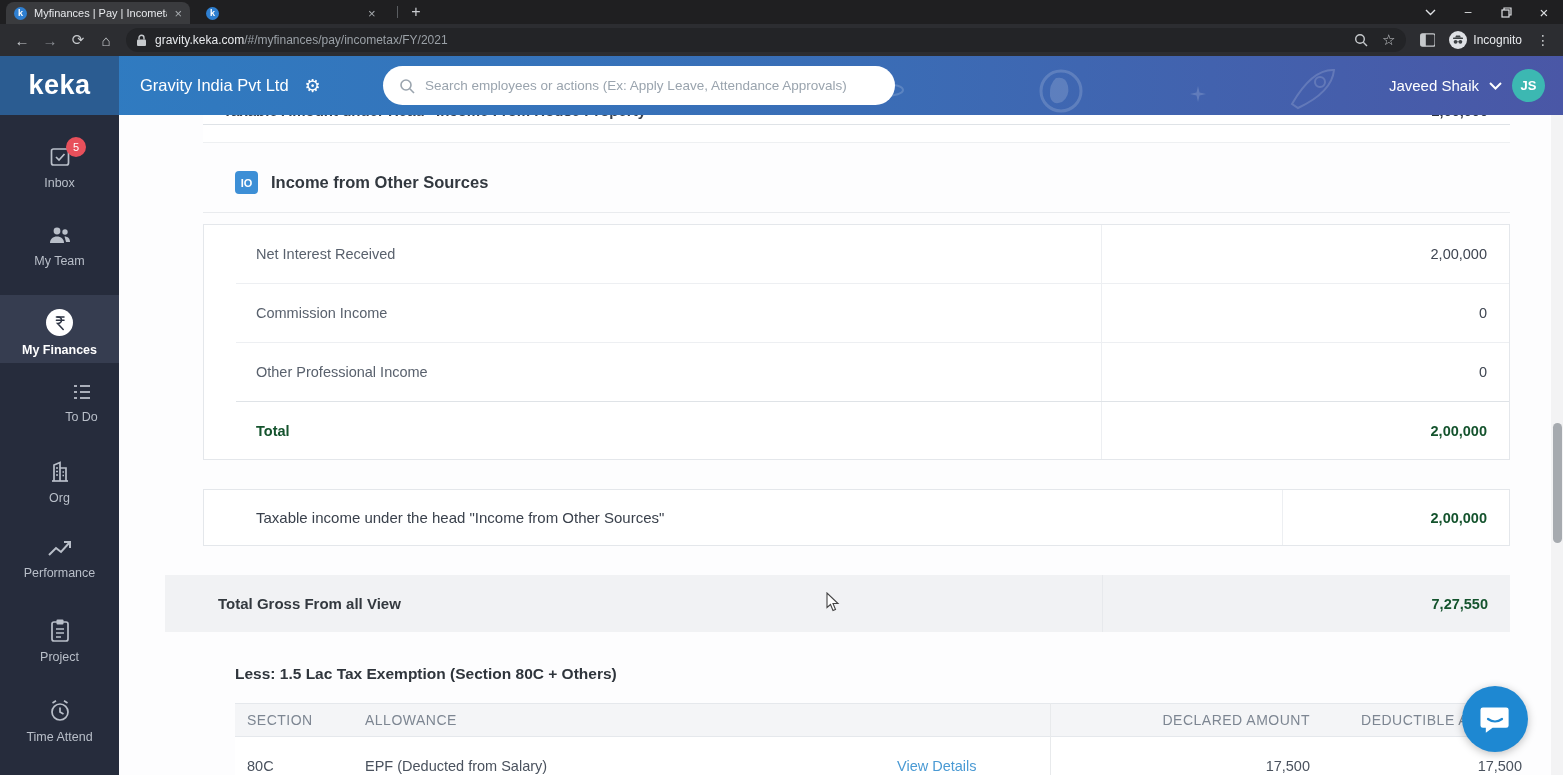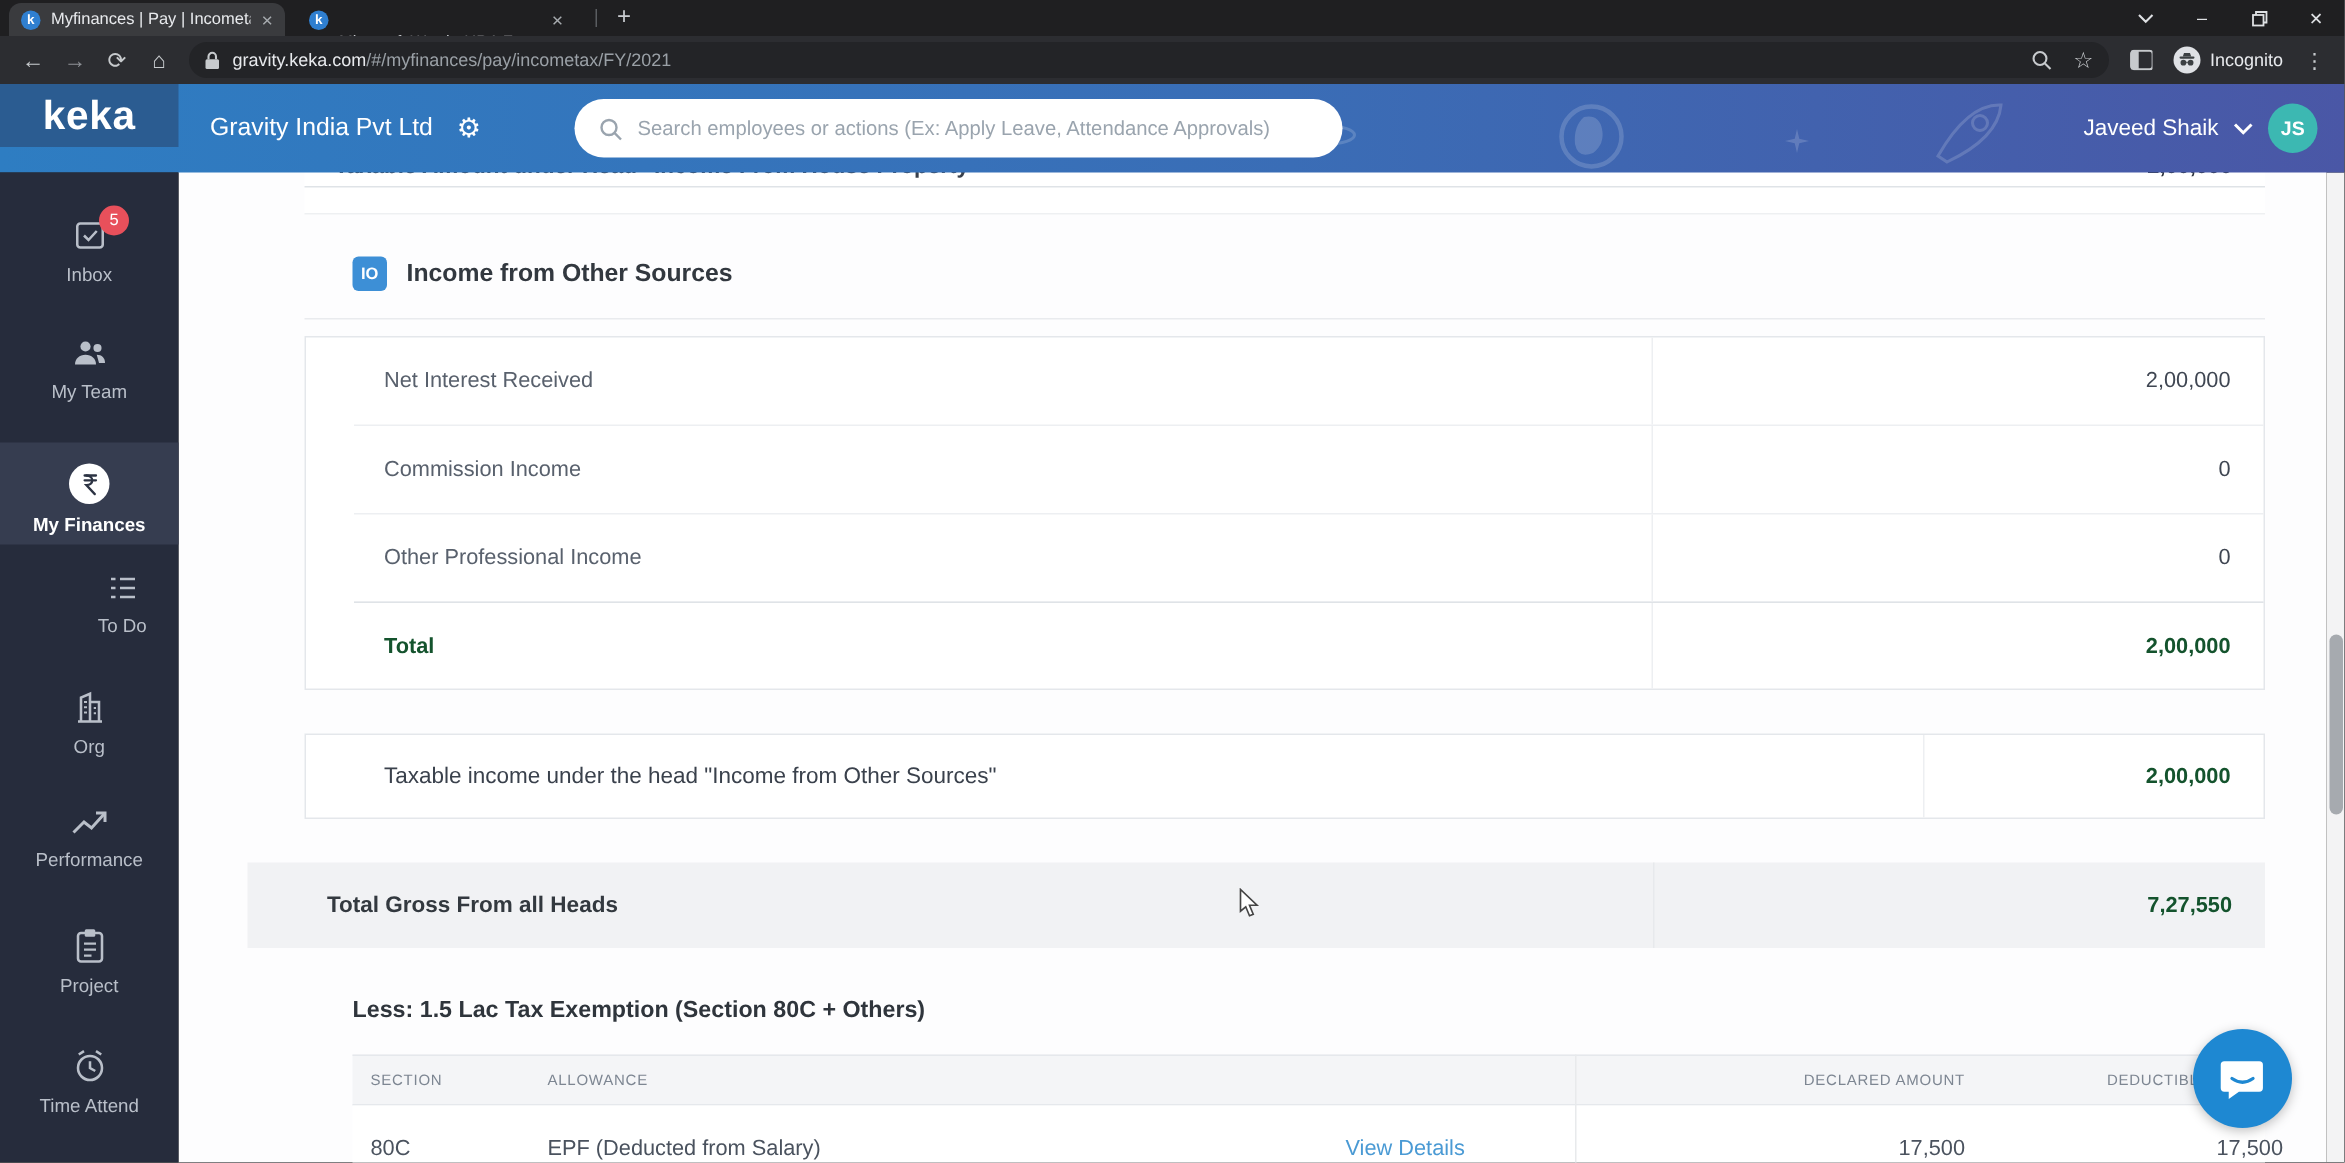--- a/index.html
+++ b/index.html
@@ -33,21 +33,21 @@
   .omnibox .domain { color:#e8eaed; font-size:12px; margin-left:8px; }
   .omnibox .path { color:#9aa0a6; font-size:12px; }
   .omni-right { margin-left:auto; display:flex; align-items:center; gap:14px; color:#c7cacd; }
   .incog { display:flex; align-items:center; gap:6px; margin-left:14px; color:#e8eaed; font-size:12px; }
   .incog-circle { width:18px; height:18px; border-radius:50%; background:#dfe1e5; display:flex; align-items:center; justify-content:center; }
   .dots { color:#c7cacd; font-size:14px; margin:0 12px 0 14px; letter-spacing:1px; }
 
   
   .app-header { position:absolute; left:0; top:56px; width:1563px; height:59px; z-index:30;
     background:linear-gradient(90deg,#2e7dc2 0%,#3a6db6 55%,#4a57a6 100%); overflow:hidden; }
-  .logo-block { position:absolute; left:0; top:0; width:119px; height:42px; background:#2b5c91;
+  .logo-block { position:absolute; left:0; top:0; width:119px; height:59px; background:#2b5c91;
     display:flex; align-items:center; justify-content:center; }
   .logo-text { color:#fff; font-size:27px; font-weight:bold; letter-spacing:0.5px; position:relative; }
   .company-row { position:absolute; left:140px; top:0; height:59px; display:flex; align-items:center; gap:16px; }
   .company { color:#fff; font-size:16.5px; }
   .gear { color:#fff; font-size:18px; }
   .search-pill { position:absolute; left:383px; top:10px; width:512px; height:39px; background:#fff;
     border-radius:20px; display:flex; align-items:center; padding:0 16px; gap:10px; }
   .search-pill input { border:none; outline:none; flex:1; font-size:13.5px; color:#333;
     font-family:"Liberation Sans","DejaVu Sans",sans-serif; background:transparent; }
   .search-pill input::placeholder { color:#9aa4ae; }
@@ -101,21 +101,21 @@
 
   .gross-band { left:46px; top:519px; width:1345px; height:57px; background:#f1f2f4; display:flex; }
   .gross-band .tcell-label { padding-left:21px; }
   .gross-band .tcell-value { width:408px; border-left:1px solid #e7e9ec; }
   .gross-band .lbl { font-weight:bold; color:#33393f; font-size:15px; }
 
   .exempt-heading { left:84px; top:609px; font-size:15.5px; font-weight:bold; color:#2f353c; }
 
   .exempt-table { left:84px; top:647px; width:1307px; height:128px; }
   .ex-header { position:relative; height:34px; background:#f4f5f7; border-top:1px solid #e5e8ec;
-    border-bottom:1px solid #e5e8ec; font-size:10px; color:#7d8692; letter-spacing:0.5px; }
+    border-bottom:1px solid #e5e8ec; font-size:14px; color:#7d8692; letter-spacing:0.5px; }
   .ex-row { position:relative; height:58px; background:#fff; font-size:14.5px; color:#4a525e; }
   .ex-cell { position:absolute; top:0; height:100%; display:flex; align-items:center; }
   .ex-divider { position:absolute; left:847px; top:0; width:1px; height:128px; background:#e8eaec; }
   .link { color:#4a9ad4; }
 
   .scroll-track { position:absolute; right:0; top:115px; width:12px; height:660px; background:#f3f3f4; z-index:20; }
   .scroll-thumb { position:absolute; left:1.5px; top:308px; width:9px; height:120px; background:#a6aaaf; border-radius:4.5px; }
 
   .chat-fab { position:absolute; left:1462px; top:686px; width:66px; height:66px; border-radius:50%;
     background:#1e88d2; z-index:50; display:flex; align-items:center; justify-content:center;
@@ -251,21 +251,21 @@
       <div class="tcell-label">
           <span class="row-label">Taxable income under the head "Income from Other Sources"</span>
         </div>
       <div class="tcell-value">
           <span class="row-value bold-dark">2,00,000</span>
         </div>
     </div>
 
     <div class="abs gross-band">
       <div class="tcell-label">
-          <span class="lbl">Total Gross From all Heads</span>
+          <span class="lbl">Total Gross From all View</span>
         </div>
       <div class="tcell-value">
           <span class="row-value bold-dark">7,27,550</span>
         </div>
     </div>
 
     <div class="abs exempt-heading">Less: 1.5 Lac Tax Exemption (Section 80C + Others)</div>
 
     <div class="abs exempt-table">
       <div class="ex-header">

